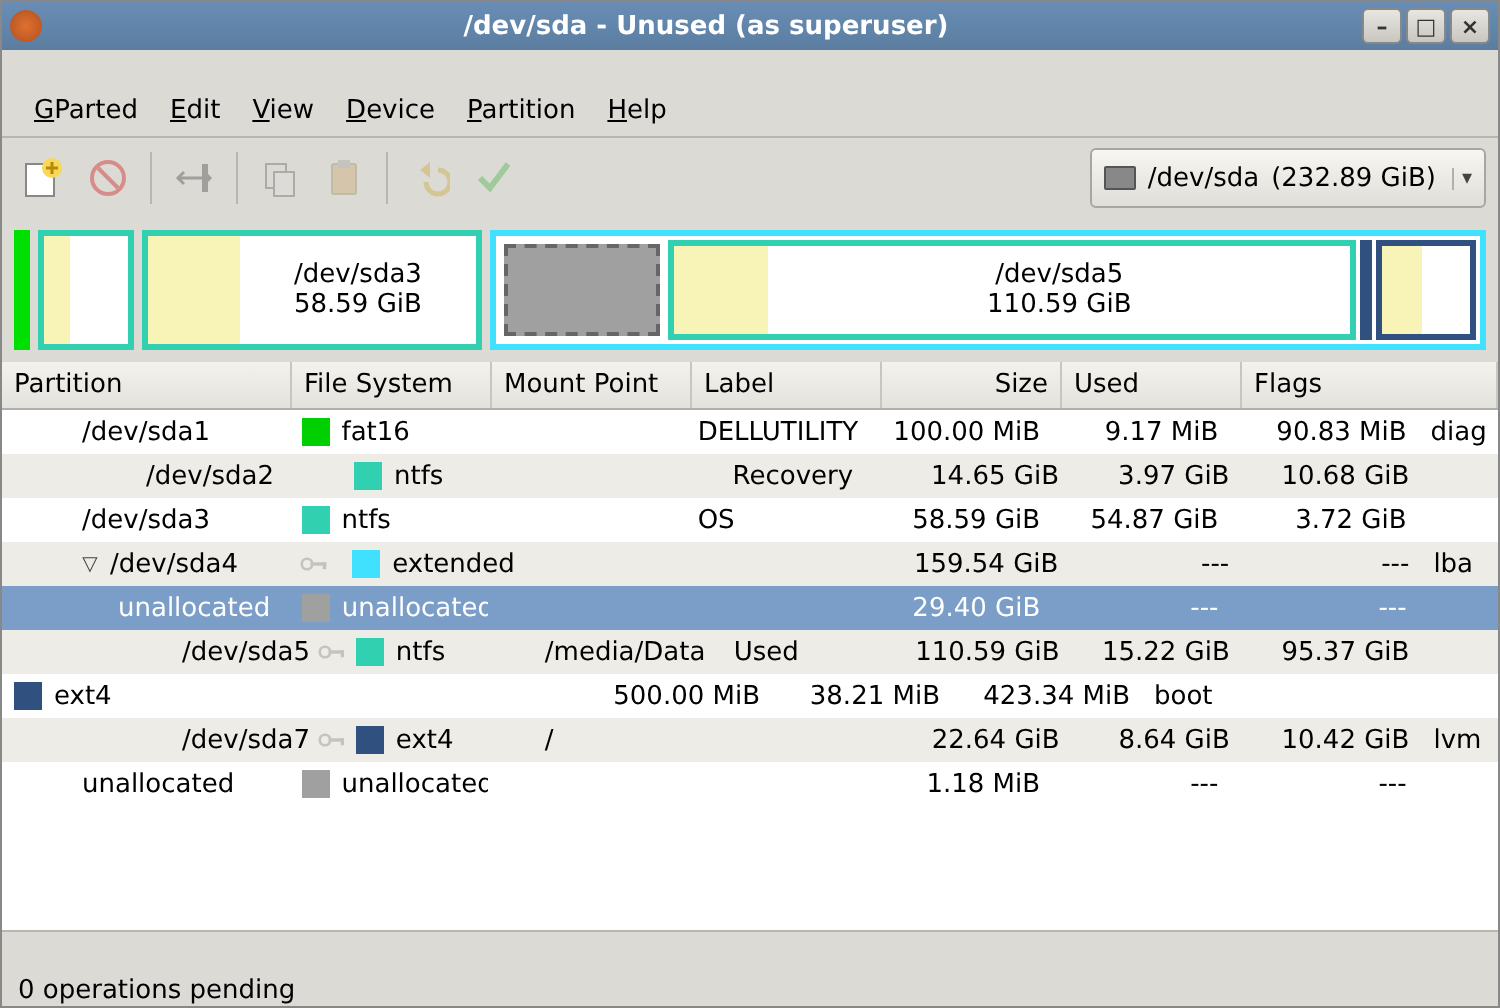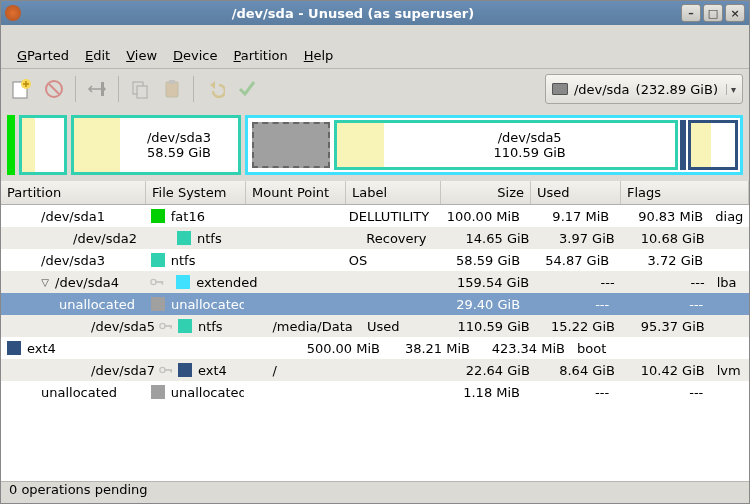--- a/index.html
+++ b/index.html
@@ -37,21 +37,21 @@
 .c-fs { width: 100px; display: flex; align-items: center; gap: 6px; }
 .c-mp { width: 100px; }
 .c-lbl { width: 95px; }
 .c-sz { width: 90px; text-align: right; }
 .c-us { width: 90px; text-align: right; }
 .c-un { width: 95px; text-align: right; }
 .c-fl { width: 40px; }
 .sw { width: 14px; height: 14px; flex-shrink: 0; }
 .expander { width: 12px; font-size: 10px; color: #444; text-align: center; cursor: pointer; flex-shrink: 0;}
 .keyic { width: 14px; height: 8px; opacity: 0.4; flex-shrink: 0;}
-.statusbar { height: 22px; background: #dcdad5; border-top: 1px solid #b8b6b0; display: flex; align-items: flex-start; padding: 0 8px; font-size: 13px; }
+.statusbar { height: 38px; background: #dcdad5; border-top: 1px solid #b8b6b0; display: flex; align-items: flex-end; padding: 0 8px; font-size: 13px; }
 </style>
 </head>
 <body>
 
 <div class="titlebar">
   <div class="icon"></div>
   <div class="title">/dev/sda - Unused (as superuser)</div>
   <div class="wbtn">–</div>
   <div class="wbtn">□</div>
   <div class="wbtn">×</div>

